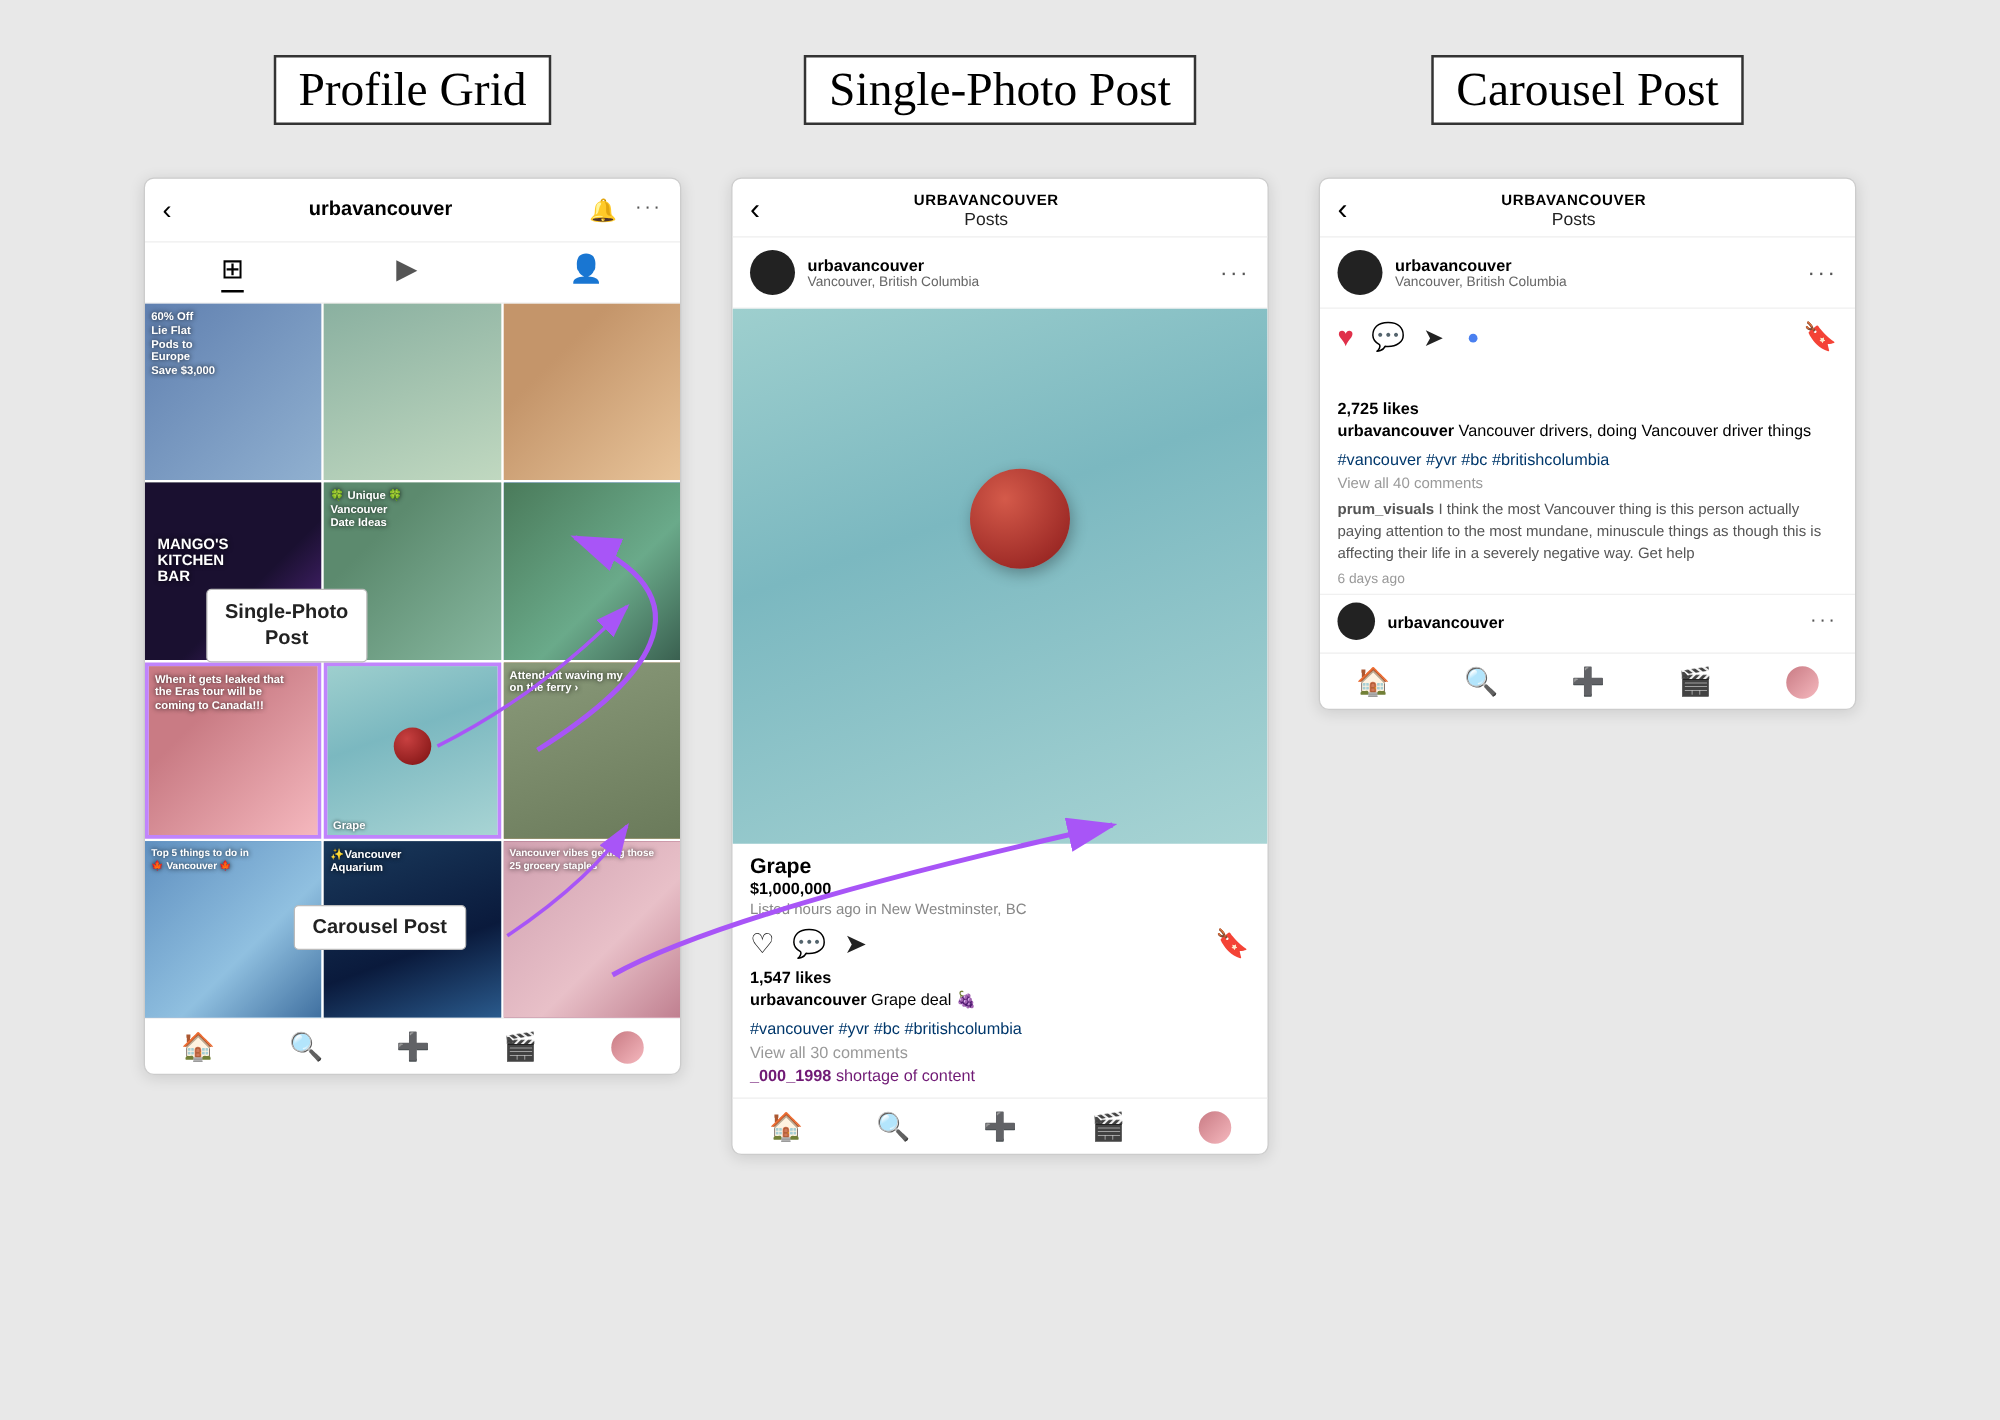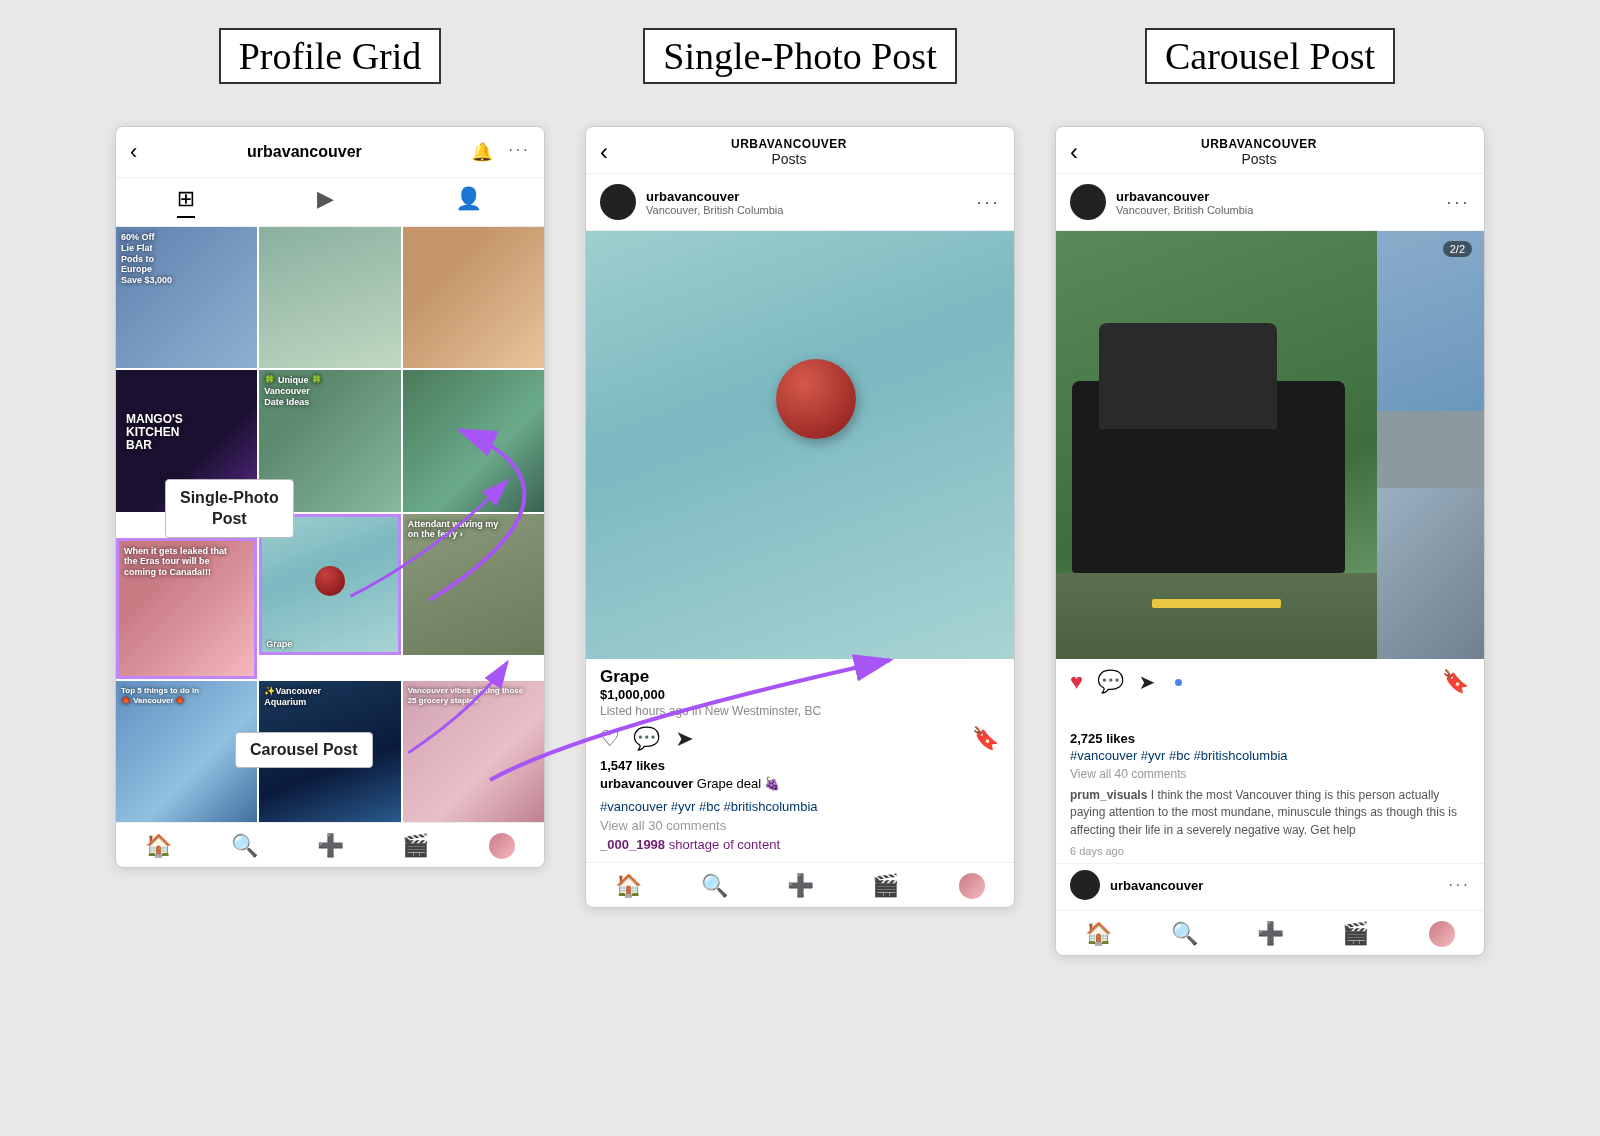--- a/index.html
+++ b/index.html
@@ -305,21 +305,21 @@
       font-weight: 600;
       text-shadow: 0 0 4px rgba(0,0,0,0.9);
       line-height: 1.2;
     }
   </style>
 </head>
 <body>
 
 <div style="display:flex; flex-direction:column; align-items:center; width:100%;">
 
-  <div style="display:flex; gap:40px; width:100%; justify-content:center; margin-bottom:16px; margin-top:8px;">
+  <div style="display:flex; gap:40px; width:100%; justify-content:center; margin-bottom:16px; margin-top:24px;">
     <div style="width:430px; display:flex; justify-content:center;">
       <h1 class="column-title">Profile Grid</h1>
     </div>
     <div style="width:430px; display:flex; justify-content:center;">
       <h1 class="column-title">Single-Photo Post</h1>
     </div>
     <div style="width:430px; display:flex; justify-content:center;">
       <h1 class="column-title">Carousel Post</h1>
     </div>
   </div>
@@ -368,21 +368,21 @@
             <div class="pg-grid-cell cell-5">
               <span class="overlay-icon">▶</span>
               <div style="position:absolute;top:0;left:0;right:0;bottom:0;background:linear-gradient(135deg,#5c8a6e 30%,#87b8a0 100%);"></div>
               <div class="cell-van-text">🍀 Unique 🍀<br>Vancouver<br>Date Ideas</div>
             </div>
             <div class="pg-grid-cell cell-6">
               <span class="overlay-icon">▶</span>
               <div style="position:absolute;top:0;left:0;right:0;bottom:0;background:linear-gradient(135deg,#4a7a5a 0%,#6aaa8a 60%,#3a6050 100%);"></div>
             </div>
 
-            <div class="pg-grid-cell cell-7" style="border: 3px solid #c084fc; margin-top: 24px;">
+            <div class="pg-grid-cell cell-7" style="border: 3px solid #c084fc;">
               <div style="position:absolute;top:0;left:0;right:0;bottom:0;background:linear-gradient(135deg,#c97b84 30%,#f5b8be 100%);"></div>
               <div class="cell-van-text">When it gets leaked that<br>the Eras tour will be<br>coming to Canada!!!</div>
             </div>
             <div class="pg-grid-cell cell-8" style="border: 3px solid #c084fc;">
               <div style="position:absolute;top:0;left:0;right:0;bottom:0;background:linear-gradient(160deg,#9ecfce 0%,#7bb8c0 40%,#a8d4d4 100%);"></div>
               <div class="grape-dot"></div>
               <div style="position:absolute;bottom:3px;left:4px;font-size:9px;color:white;text-shadow:0 0 3px rgba(0,0,0,0.9);font-weight:600;">Grape</div>
             </div>
             <div class="pg-grid-cell cell-9">
               <span class="overlay-icon">⧉</span>
@@ -520,47 +520,35 @@
 
         <div class="sp-top-bar">
           <div class="sp-avatar"></div>
           <div class="sp-user-info">
             <div class="username">urbavancouver</div>
             <div class="location">Vancouver, British Columbia</div>
           </div>
           <span class="sp-more">···</span>
         </div>
 
-        <div class="cp-photo-area">
-          <div class="cp-photo-main">
-            <div class="cp-car"></div>
-
-            <div style="position:absolute;bottom:0;left:0;right:0;height:20%;background:linear-gradient(180deg,#5a7050 0%,#4a6040 100%);">
-              <div style="position:absolute;top:30%;left:30%;width:40%;height:10%;background:#e8c840;border-radius:2px;"></div>
-            </div>
-          </div>
-          <div class="cp-photo-side">
-            <div style="width:100%;height:60%;background:linear-gradient(160deg,#8aacca 0%,#6090b8 100%);position:relative;">
-              <div style="position:absolute;bottom:0;left:0;right:0;height:30%;background:#8a9aa0;"></div>
-            </div>
-            <div style="width:100%;height:40%;background:linear-gradient(135deg,#9ab0c0 0%,#708090 100%);"></div>
-          </div>
-          <div class="cp-page-indicator">2/2</div>
-        </div>
 
         <div class="cp-likes-row">
           <span class="cp-heart">♥</span>
           <span class="cp-comment-icon">💬</span>
           <span class="cp-share-icon">➤</span>
           <span class="cp-dot"></span>
           <span class="cp-bookmark">🔖</span>
         </div>
 
         <div class="cp-likes-count">2,725 likes</div>
 
+        <div class="cp-caption">
+          <span style="font-weight:700;">urbavancouver</span>
+          <span> </span><span>Vancouver drivers, doing Vancouver driver things</span>
+        </div>
 
         <div class="cp-hashtags">#vancouver #yvr #bc #britishcolumbia</div>
 
         <div class="cp-view-comments">View all 40 comments</div>
 
         <div class="cp-comment-block">
           <span class="handle">prum_visuals</span>
           <span> </span><span>I think the most Vancouver thing is this person actually paying attention to the most mundane, minuscule things as though this is affecting their life in a severely negative way. Get help</span>
         </div>
 

